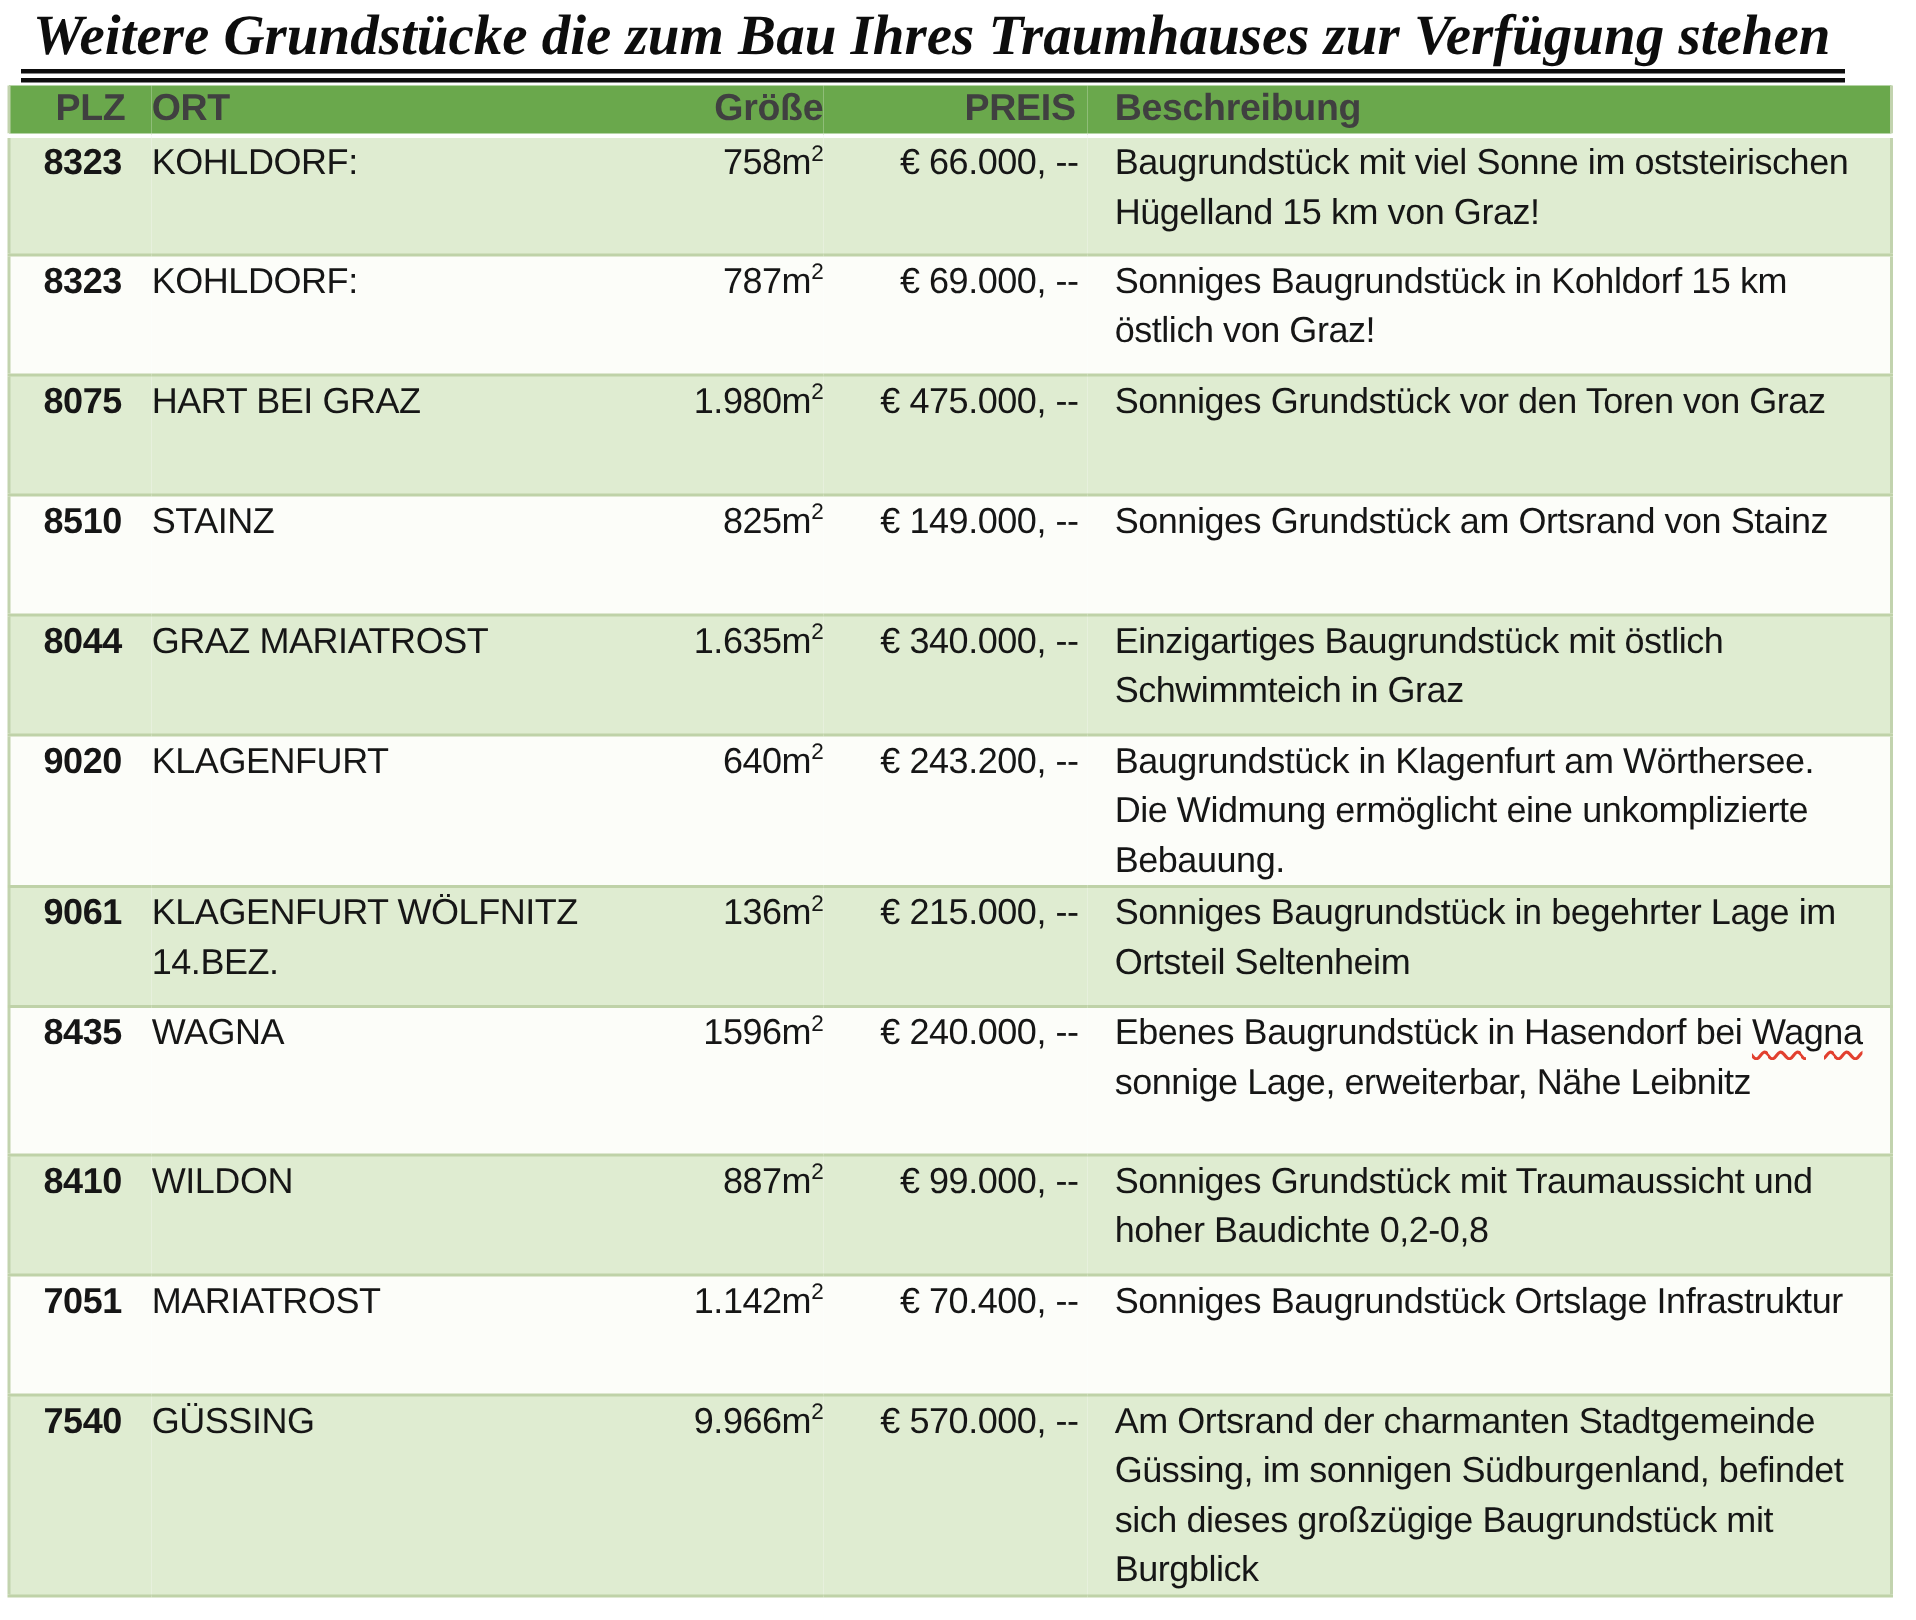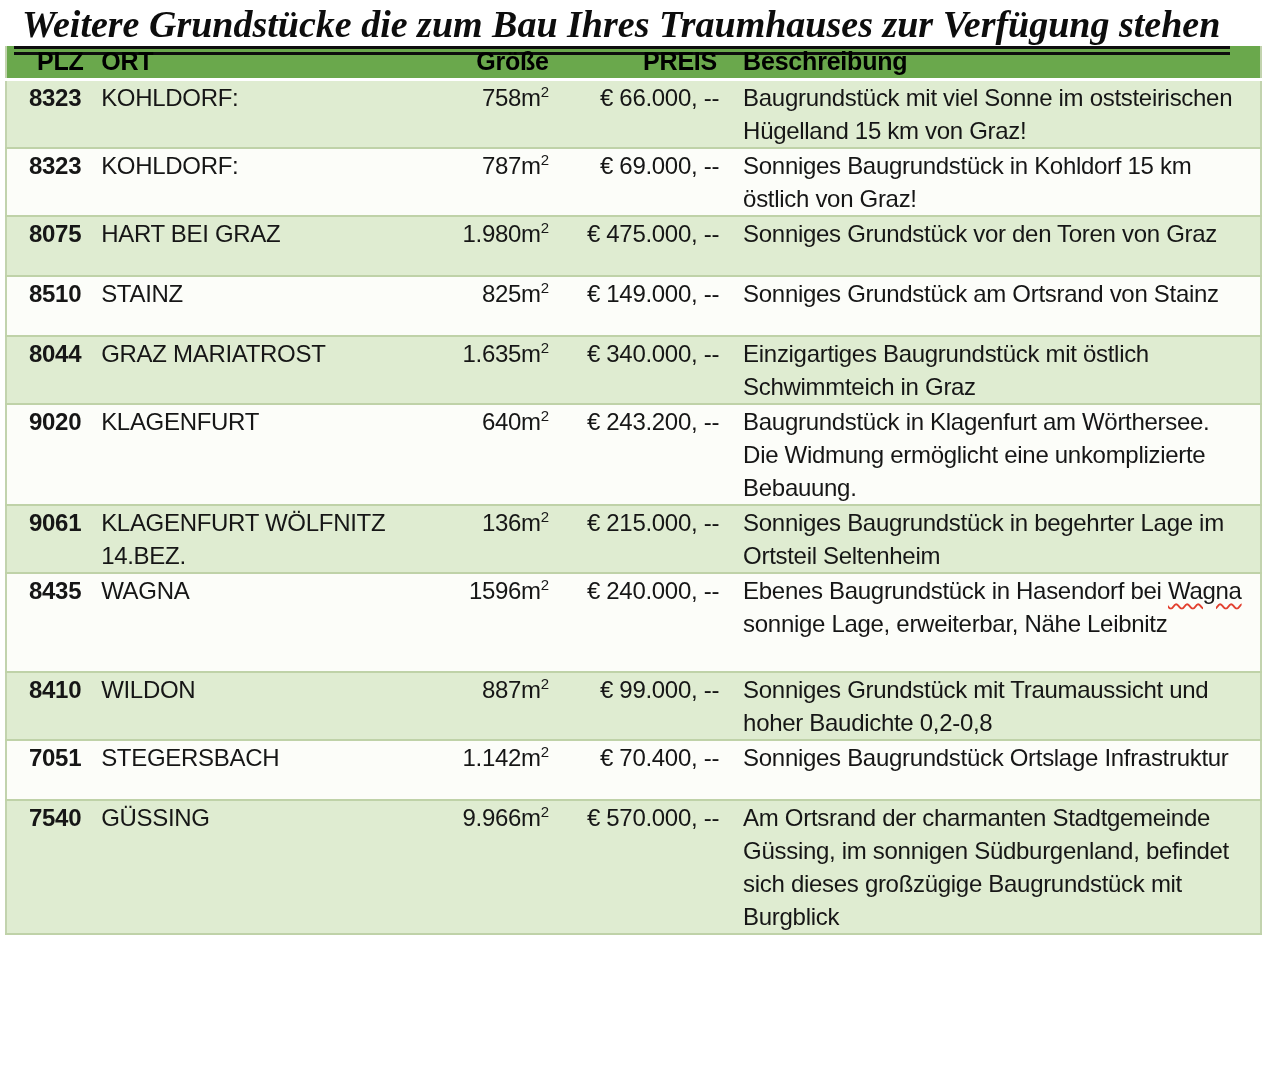--- a/index.html
+++ b/index.html
@@ -11,49 +11,49 @@
     --squiggle:#e2402f;
     --ink:#161616;
   }
   *{box-sizing:border-box;}
   html,body{margin:0;padding:0;}
   body{
     width:1277px;height:1080px;overflow:hidden;background:#ffffff;
     font-family:"Liberation Sans", sans-serif;color:var(--ink);
   }
   .title-banner{
-    height:46px;padding:2px 4px 0 14px;background:#ffffff;
+    height:57px;padding:2px 4px 0 14px;background:#ffffff;
   }
   .page-title{
     display:inline-block;margin:0;padding:0 10px 0 8px;
     font-family:"Liberation Serif", serif;font-style:italic;font-weight:700;
     font-size:38px;line-height:44px;color:#0d0d0d;white-space:nowrap;
     border-bottom:9px double #0d0d0d;
   }
   table.properties{
     border-collapse:collapse;table-layout:fixed;width:1257px;margin-left:5px;
     border-left:2px solid var(--outer-border);
     border-right:2px solid var(--outer-border);
   }
   col.c-plz{width:95px;}
   col.c-ort{width:352px;}
   col.c-size{width:95px;}
   col.c-price{width:176px;}
   col.c-desc{width:535px;}
   thead tr{background:var(--header-bg);height:33px;}
   th{
-    color:#000000;font-size:25px;font-weight:700;text-align:left;
+    color:#404040;font-size:25px;font-weight:700;text-align:left;
     padding:0;border-bottom:3px solid #ffffff;letter-spacing:-0.2px;
     vertical-align:middle;
   }
   th.h-plz{padding-left:30px;}
   th.h-size,th.h-price{text-align:right;}
   th.h-price{padding-right:8px;}
   th.h-desc{padding-left:18px;}
-  tbody tr{vertical-align:top;border-bottom:2px solid var(--row-border);height:60px;}
+  tbody tr{vertical-align:top;border-bottom:2px solid var(--row-border);height:80px;}
   tbody tr:nth-child(odd){background:var(--row-alt);}
   tbody tr:nth-child(even){background:var(--row-plain);}
   tbody tr:nth-child(8){height:99px;}
   tbody tr:nth-child(13){height:33px;}
   tbody tr:nth-child(14){height:auto;}
   td{
     font-size:24px;line-height:33px;letter-spacing:-0.3px;padding:0;
     color:var(--ink);
   }
   td.cell-plz{font-weight:700;padding-left:22px;}
@@ -160,21 +160,21 @@
       <tr>
     <td class="cell-plz">8410</td>
     <td class="cell-ort">WILDON</td>
     <td class="cell-size">887m<sup>2</sup></td>
     <td class="cell-price">€ 99.000, --</td>
     <td class="cell-desc"><span>Sonniges Grundstück mit Traumaussicht und
 hoher Baudichte 0,2-0,8</span></td>
   </tr>
       <tr>
     <td class="cell-plz">7051</td>
-    <td class="cell-ort">STEGERSBACH</td>
+    <td class="cell-ort">MARIATROST</td>
     <td class="cell-size">1.142m<sup>2</sup></td>
     <td class="cell-price">€ 70.400, --</td>
     <td class="cell-desc"><span>Sonniges Baugrundstück Ortslage Infrastruktur</span></td>
   </tr>
       <tr>
     <td class="cell-plz">7540</td>
     <td class="cell-ort">GÜSSING</td>
     <td class="cell-size">9.966m<sup>2</sup></td>
     <td class="cell-price">€ 570.000, --</td>
     <td class="cell-desc"><span>Am Ortsrand der charmanten Stadtgemeinde

